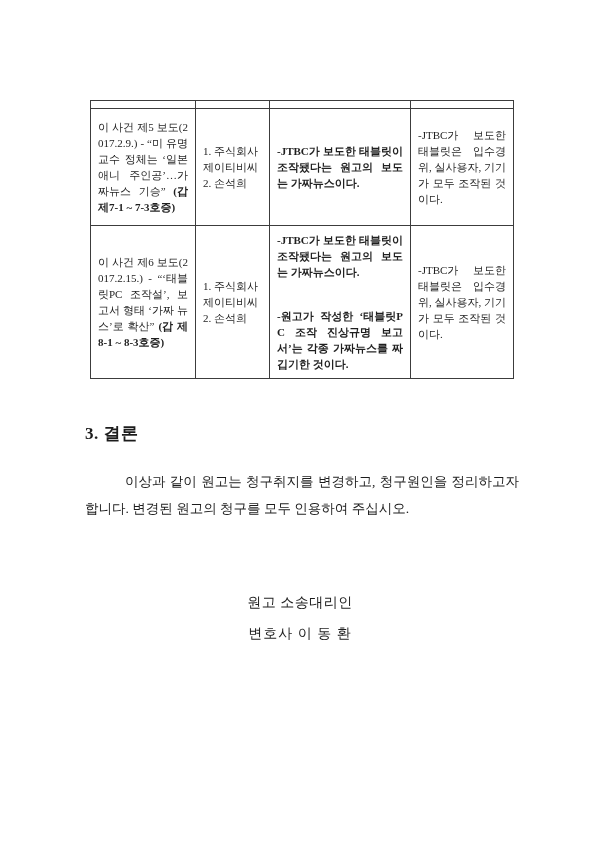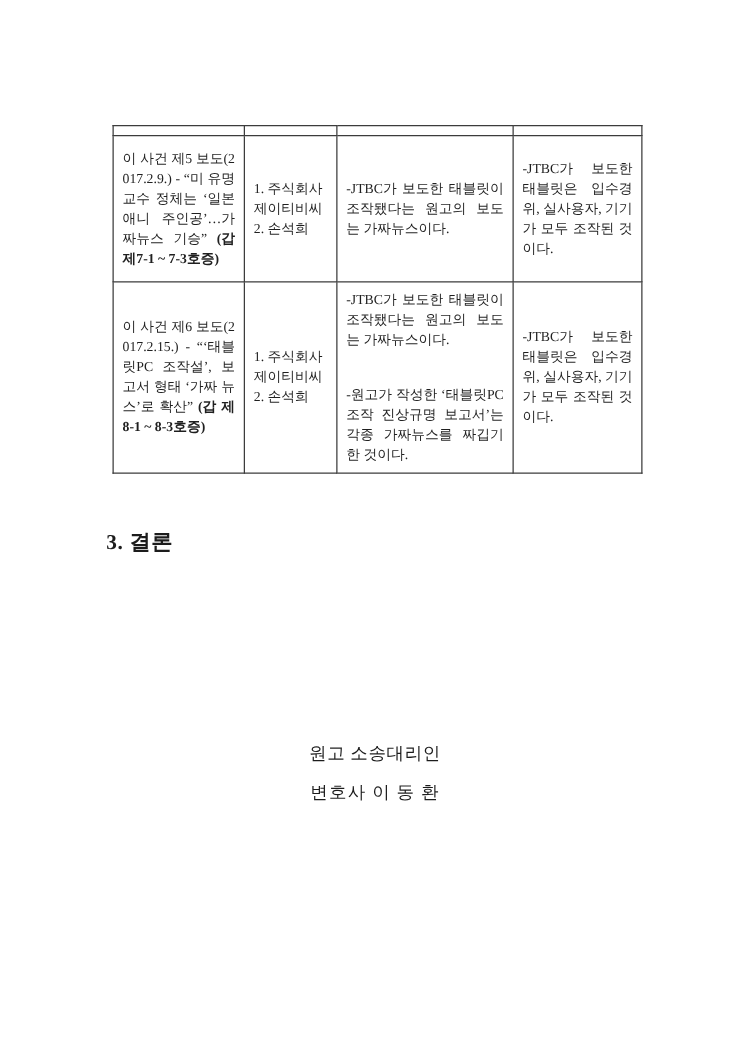--- a/index.html
+++ b/index.html
@@ -32,21 +32,21 @@
     border: 1px solid #3c3c3c;
     vertical-align: middle;
     padding: 5px 7px;
     word-break: break-all;
   }
   tr.spacer-row td { height: 8px; padding: 0; }
   tr.row-1 td { height: 117px; }
   tr.row-2 td { height: 153px; }
   td.c1 { text-align: justify; }
   td.c2 { text-align: left; padding: 5px 3px; }
-  td.c3 { text-align: justify; }
+  td.c3 { text-align: justify; font-weight: bold; }
   td.c4 { text-align: justify; }
   td .para { margin: 0; }
   td .para + .para { margin-top: 28px; }
   td.c1 b { font-weight: bold; }
 
   
   .section-heading {
     position: absolute;
     left: 85px; top: 422px;
     font-size: 17px;
@@ -136,18 +136,19 @@
         </td>
         <td class="c4">
           <p class="para">-JTBC가 보도한 태블릿은 입수경위, 실사용자, 기기가 모두 조작된 것이다.</p>
         </td>
       </tr>
     </tbody>
   </table>
 
   <div class="section-heading">3. 결론</div>
 
+  <p class="body-para">이상과 같이 원고는 청구취지를 변경하고, 청구원인을 정리하고자 합니다. 변경된 원고의 청구를 모두 인용하여 주십시오.</p>
 
   <div class="sig-line sig-name">변호사 이 동 환</div>
   <div class="sig-line sig-role">원고 소송대리인</div>
 
 
 </div>
 
 </body></html>

